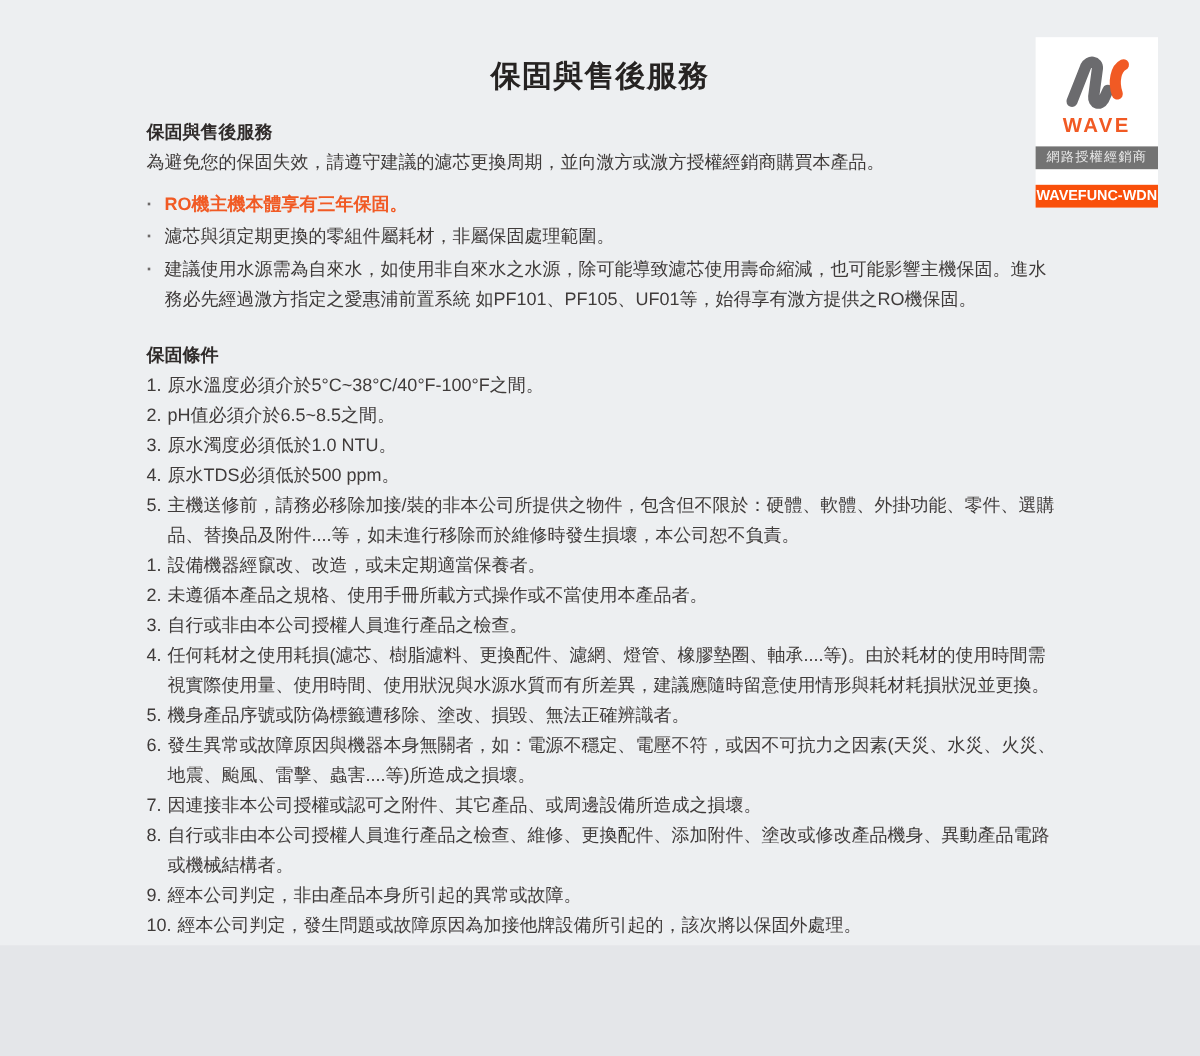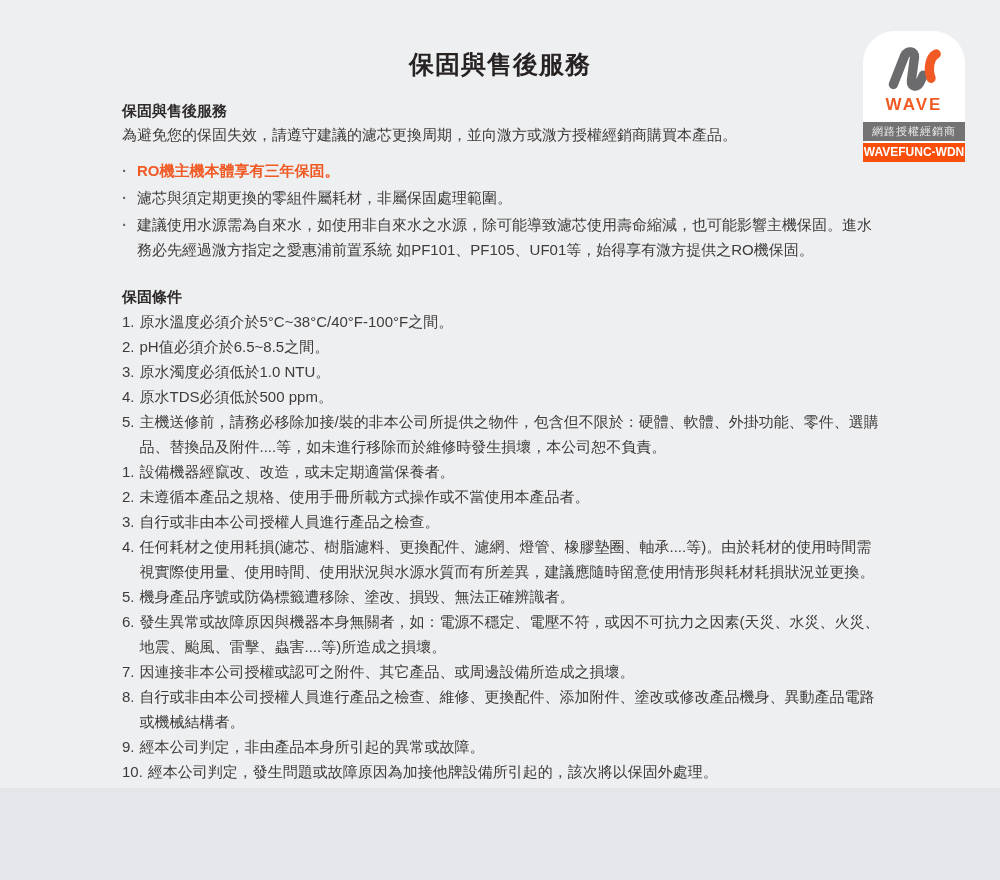--- a/index.html
+++ b/index.html
@@ -28,41 +28,40 @@
   }
 
   
   .logo-box {
     position: absolute;
     top: 31px;
     right: 35px;
     width: 102px;
     background: #ffffff;
     text-align: center;
-    border-radius: 32px;
   }
   .logo-mark { display: block; margin: 13px auto 1px auto; }
   .logo-word {
     font-size: 17px;
     font-weight: bold;
     letter-spacing: 2px;
     color: #f15a24;
     line-height: 20px;
     padding-bottom: 7px;
   }
   .dealer-bar {
     background: #737373;
     color: #e9e9e9;
     font-size: 11px;
     letter-spacing: 1px;
     line-height: 19px;
     height: 19px;
   }
   .code-bar {
-    margin-top: 2px;
+    margin-top: 13px;
     background: #f94f0a;
     color: #ffffff;
     font-size: 12px;
     font-weight: bold;
     line-height: 19px;
     height: 19px;
   }
 
   
   .content {
@@ -70,21 +69,21 @@
     font-size: 15px;
     line-height: 25px;
   }
   .sec-heading {
     font-weight: bold;
     color: #2f2b2a;
     font-size: 15px;
     line-height: 25px;
   }
   .sec-heading.spaced { margin-top: 22px; }
-  .intro-paragraph { line-height: 25px; font-family: Liberation Serif, serif; }
+  .intro-paragraph { line-height: 25px; }
 
   
   .bullet-list { list-style: none; margin-top: 10px; }
   .bullet-item { display: flex; margin-bottom: 2px; line-height: 25px; }
   .bullet-marker { width: 15px; flex: 0 0 15px; color: #6d6a69; }
   .bullet-marker::before { content: "\00B7"; font-weight: bold; }
   .bullet-text { flex: 1; }
   .bullet-item.highlight .bullet-text { color: #f15a24; font-weight: bold; }
 
   

